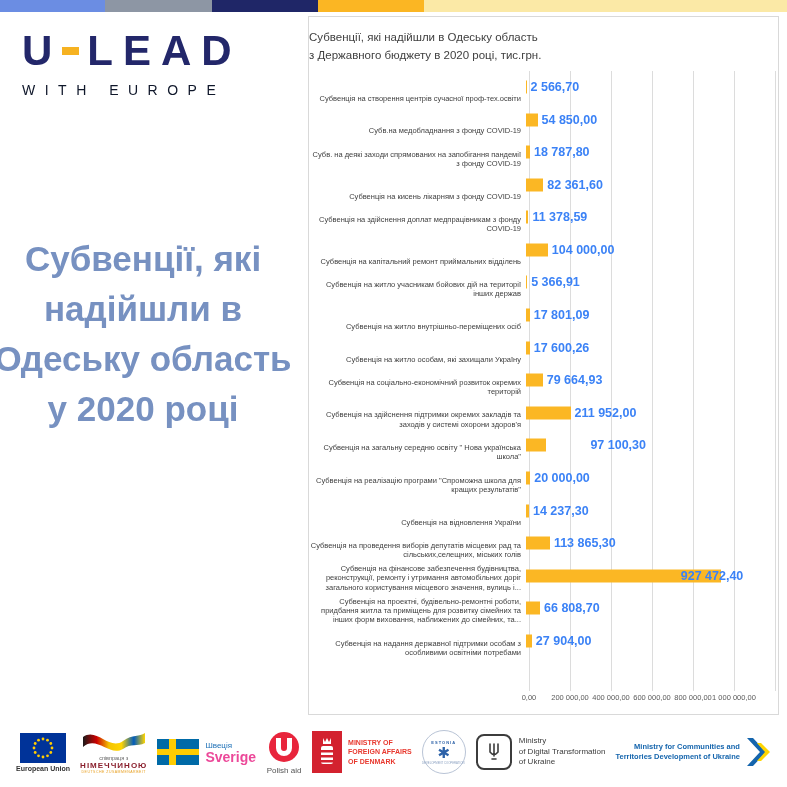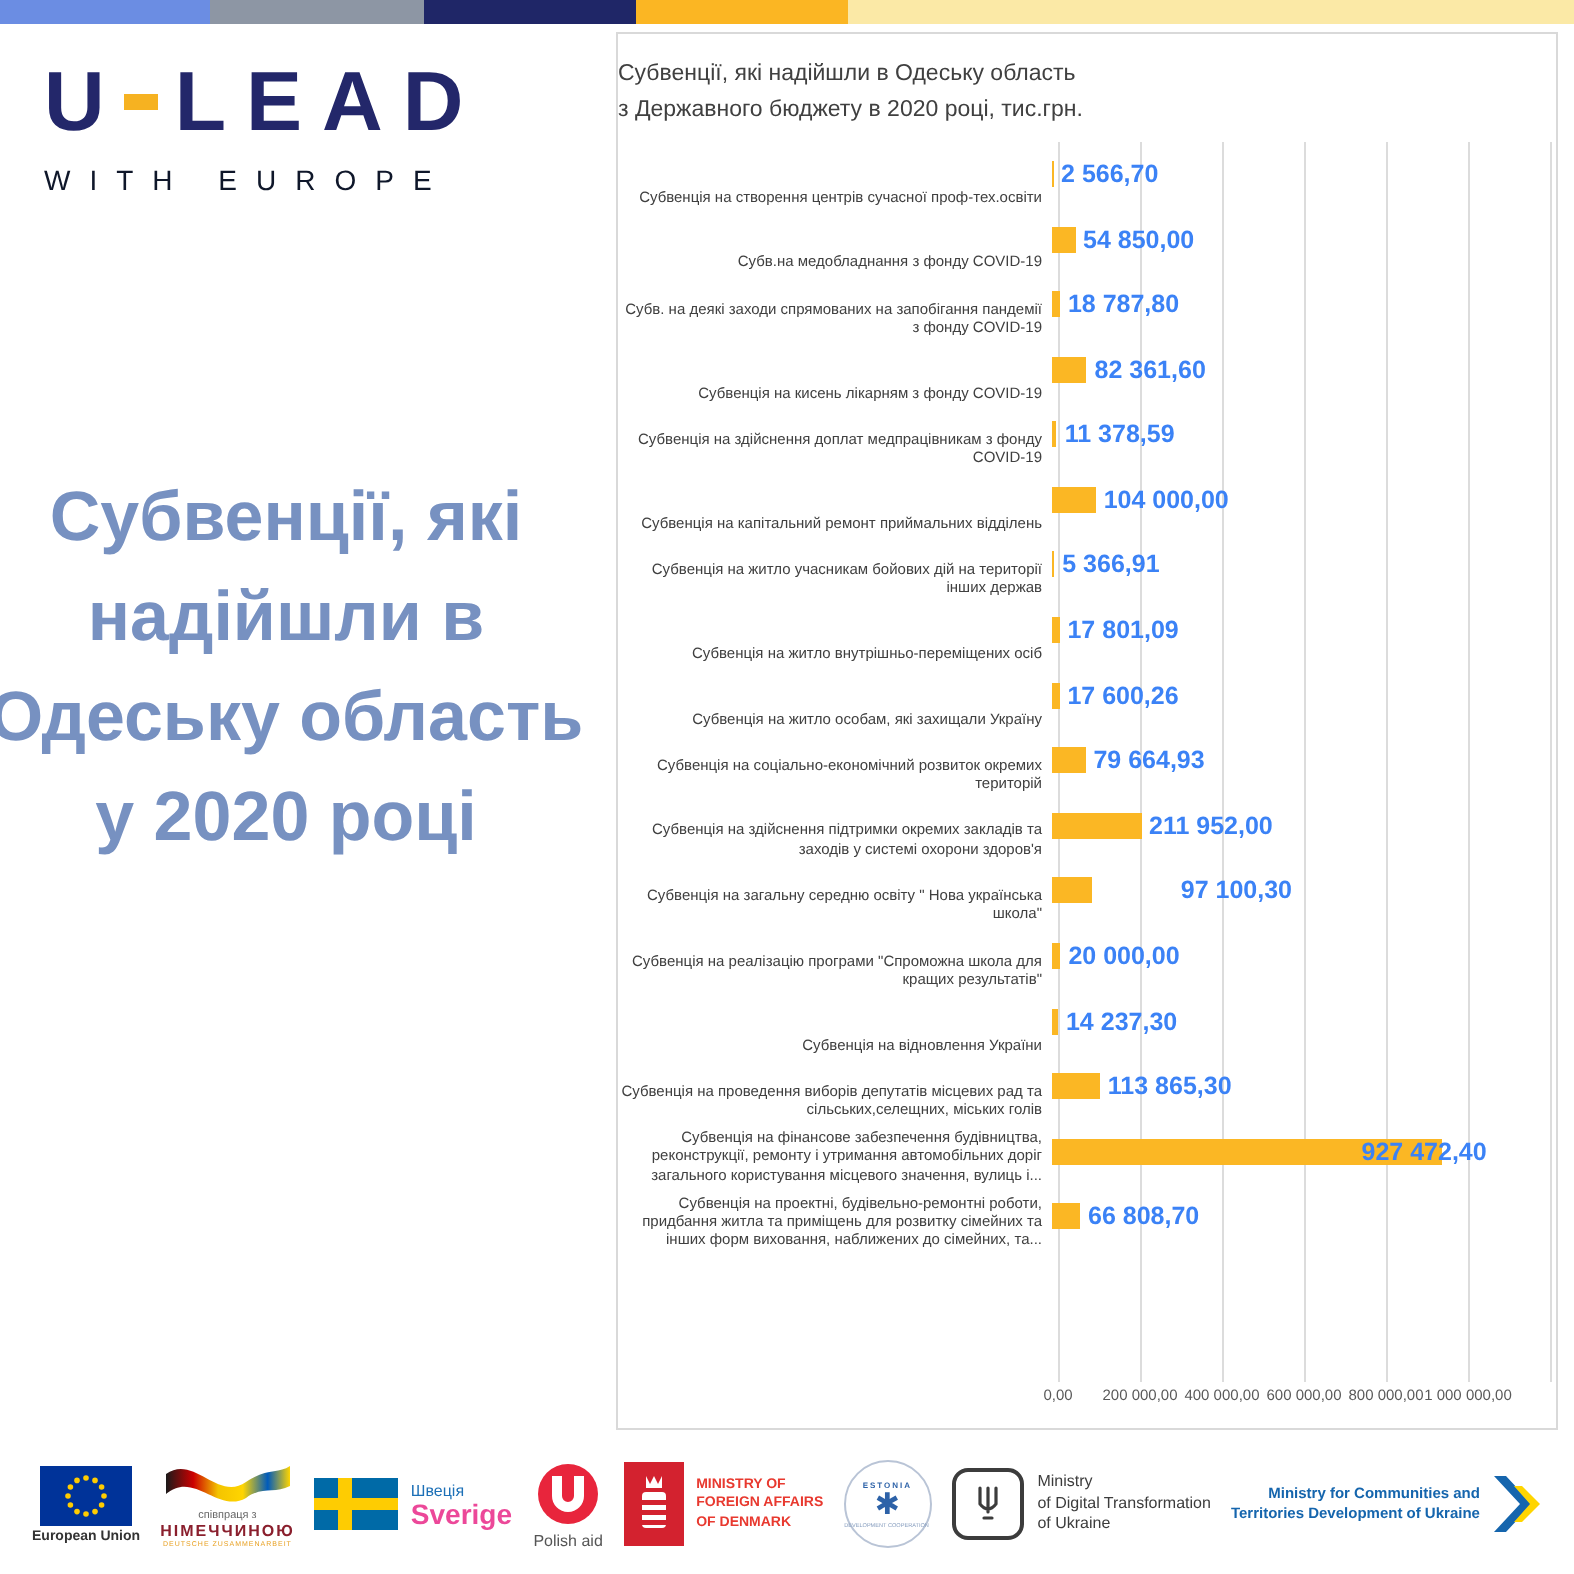--- a/index.html
+++ b/index.html
@@ -234,20 +234,27 @@
           <div class="row-track">
             <div class="bar" style="width: 77.2894%; background: rgb(251, 183, 36);"></div>
             <div class="val" style="left: calc(77.2894% - 40px);">927 472,40</div>
           </div>
         </div>
         <div class="row">
           <div class="row-label">Субвенція  на проектні, будівельно-ремонтні роботи, придбання житла та приміщень для розвитку сімейних та інших форм виховання,  наближених до сімейних, та...</div>
           <div class="row-track">
             <div class="bar" style="width: 5.56739%; background: rgb(251, 183, 36);"></div>
             <div class="val" style="left: calc(5.56739% + 4px);">66 808,70</div>
+          </div>
+        </div>
+        <div class="row">
+          <div class="row-label">Субвенція на надання державної підтримки особам з особливими освітніми потребами</div>
+          <div class="row-track">
+            <div class="bar" style="width: 2.32533%; background: rgb(251, 183, 36);"></div>
+            <div class="val" style="left: calc(2.32533% + 4px);">27 904,00</div>
           </div>
         </div>
       </div>
   </div>
   <div class="axis">
       <div class="tick" style="left: 0%;">0,00</div>
       <div class="tick" style="left: 16.6667%;">200 000,00</div>
       <div class="tick" style="left: 33.3333%;">400 000,00</div>
       <div class="tick" style="left: 50%;">600 000,00</div>
       <div class="tick" style="left: 66.6667%;">800 000,00</div>

